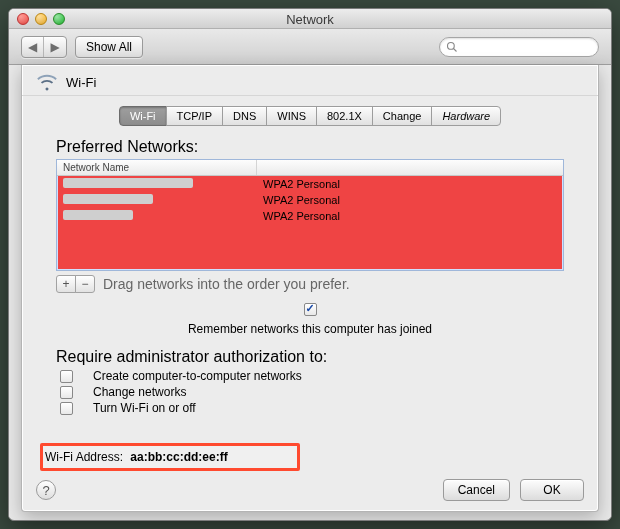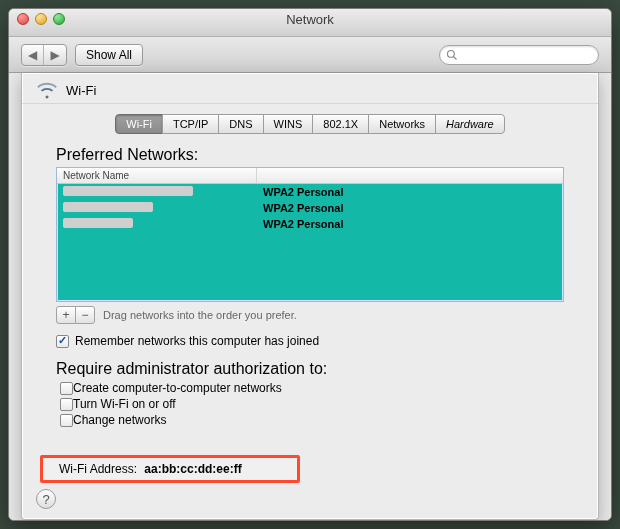--- a/index.html
+++ b/index.html
@@ -15,21 +15,21 @@
     width: 604px; height: 513px;
     background: #e8e8e8;
     border: 1px solid #7b7b7b;
     border-radius: 6px;
     box-shadow: 0 8px 28px rgba(0,0,0,.45);
     overflow: hidden;
     position: relative;
   }
   
   .titlebar {
-    height: 28px;
+    height: 20px;
     background: linear-gradient(#ededed,#d0d0d0);
     border-bottom: 1px solid #b0b0b0;
     text-align: center;
     line-height: 22px;
     font-size: 13px;
     color: #3a3a3a;
     position: relative;
   }
   .traffic {
     position: absolute; left: 8px; top: 4px;
@@ -118,72 +118,72 @@
   .tab.selected {
     background: linear-gradient(#9f9f9f,#8c8c8c);
     color:#fff;
     border-color:#6c6c6c;
     box-shadow: inset 0 1px 2px #0004;
   }
   .content { padding: 2px 34px 0 34px; }
   .label { font-size: 16px; margin:4px 0 3px;}
   .table {
     border: 1px solid #9fb7da;
-    background:#14b8a6;
-    height: 135px;
+    background:#ef4444;
+    height: 112px;
     box-shadow:inset 0 0 0 1px #cfe0ff;
     overflow:hidden;
   }
   .thead {
     display:flex;
     background: linear-gradient(#fdfdfd,#eaeaea);
     border-bottom:1px solid #c7c7c7;
     font-size:10px; color:#444;
   }
   .thead div { padding:2px 6px; }
   .th-name { width: 200px; border-right:1px solid #d4d4d4;}
   .th-sec { flex:1; }
   .trow { display:flex; font-size:11px; }
   .trow .cname { width:200px; padding:2px 6px;}
-  .trow .csec { flex:1; padding:2px 6px;font-weight:bold;}
+  .trow .csec { flex:1; padding:2px 6px;}
   .blur {
     display:inline-block; height:10px;
     background:#cfcfcf; border-radius:2px;
     filter: blur(0.6px);
   }
   .ctrls {
     display:flex; align-items:center; gap:8px; margin-top:4px;
   }
   .tinybtns { display:flex; }
   .tinybtns span{
     width:20px; height:18px; border:1px solid #a2a2a2;
     background:linear-gradient(#fff,#e2e2e2);
     text-align:center; line-height:16px; font-size:12px; color:#555;
     margin-left:-1px;
   }
   .tinybtns span:first-child{ border-radius:3px 0 0 3px; margin-left:0;}
   .tinybtns span:last-child{ border-radius:0 3px 3px 0;}
-  .hint { font-size:11px; color:#666; }
+  .hint { font-size:14px; color:#666; }
   .checkline { display:flex; align-items:center; gap:6px; margin:4px 0 2px; font-size:12px;}
   .cb {
     width:13px;height:13px;border:1px solid #888;border-radius:2px;
     background:linear-gradient(#fff,#e8e8e8);
     display:inline-flex;align-items:center;justify-content:center;
     box-shadow:inset 0 1px 0 #fff;
   }
   .cb.checked::after{
     content:"✓"; font-size:11px; color:#1a4aa8; font-weight:bold;
     transform:translateY(-1px);
   }
   .subgroup { margin-left: 4px; }
-  .subline { display:flex; align-items:center; gap:0; font-size:12px; margin:2px 0;}
+  .subline { display:flex; align-items:center; gap:20px; font-size:12px; margin:2px 0;}
   .highlight {
     border: 3px solid #ff4a2f;
     border-radius:2px;
-    padding:4px 16px;
+    padding:4px 2px;
     margin: 28px 0 0 -16px;
     width: 260px;
     background:#f0f0f0;
     font-size:12px;
   }
   .footer {
     position:absolute; left:0; right:0; bottom:0;
     padding: 8px 14px 10px;
     display:flex; align-items:center;
   }
@@ -243,21 +243,21 @@
         </svg>
         <span class="wifi-title">Wi-Fi</span>
       </div>
 
       <div class="tabs">
         <div class="tab selected">Wi-Fi</div>
         <div class="tab">TCP/IP</div>
         <div class="tab">DNS</div>
         <div class="tab">WINS</div>
         <div class="tab">802.1X</div>
-        <div class="tab">Networks</div>
+        <div class="tab">Change</div>
         <div class="tab">Hardware</div>
       </div>
 
       <div class="content">
         <div class="label">Preferred Networks:</div>
 
         <div class="table">
           <div class="thead">
             <div class="th-name">Network Name</div>
           </div>
@@ -276,46 +276,50 @@
         </div>
 
         <div class="ctrls">
           <div class="tinybtns">
             <span>+</span>
             <span>−</span>
           </div>
           <span class="hint">Drag networks into the order you prefer.</span>
         </div>
 
-        <div class="checkline" style="margin-top:10px;">
+        <div class="checkline" style="margin-top:10px;flex-direction:column;">
           <span class="cb checked"></span>
           <span>Remember networks this computer has joined</span>
         </div>
 
         <div class="label" style="margin-top:12px;">Require administrator authorization to:</div>
         <div class="subgroup">
           <div class="subline">
             <span class="cb"></span>
             <span>Create computer-to-computer networks</span>
           </div>
           <div class="subline">
             <span class="cb"></span>
-            <span>Turn Wi-Fi on or off</span>
+            <span>Change networks</span>
           </div>
           <div class="subline">
             <span class="cb"></span>
-            <span>Change networks</span>
+            <span>Turn Wi-Fi on or off</span>
           </div>
         </div>
 
         <div class="highlight">
           <span>Wi-Fi Address:</span>
           <b style="margin-left:4px;">aa:bb:cc:dd:ee:ff</b>
         </div>
       </div>
 
       <div class="footer">
         <div class="help">?</div>
+        <div class="footer-btns">
+          <div class="btn">Cancel</div>
+          <div class="btn">OK</div>
+        </div>
       </div>
 
     </div>
   </div>
 </div>
 
 </body></html>

